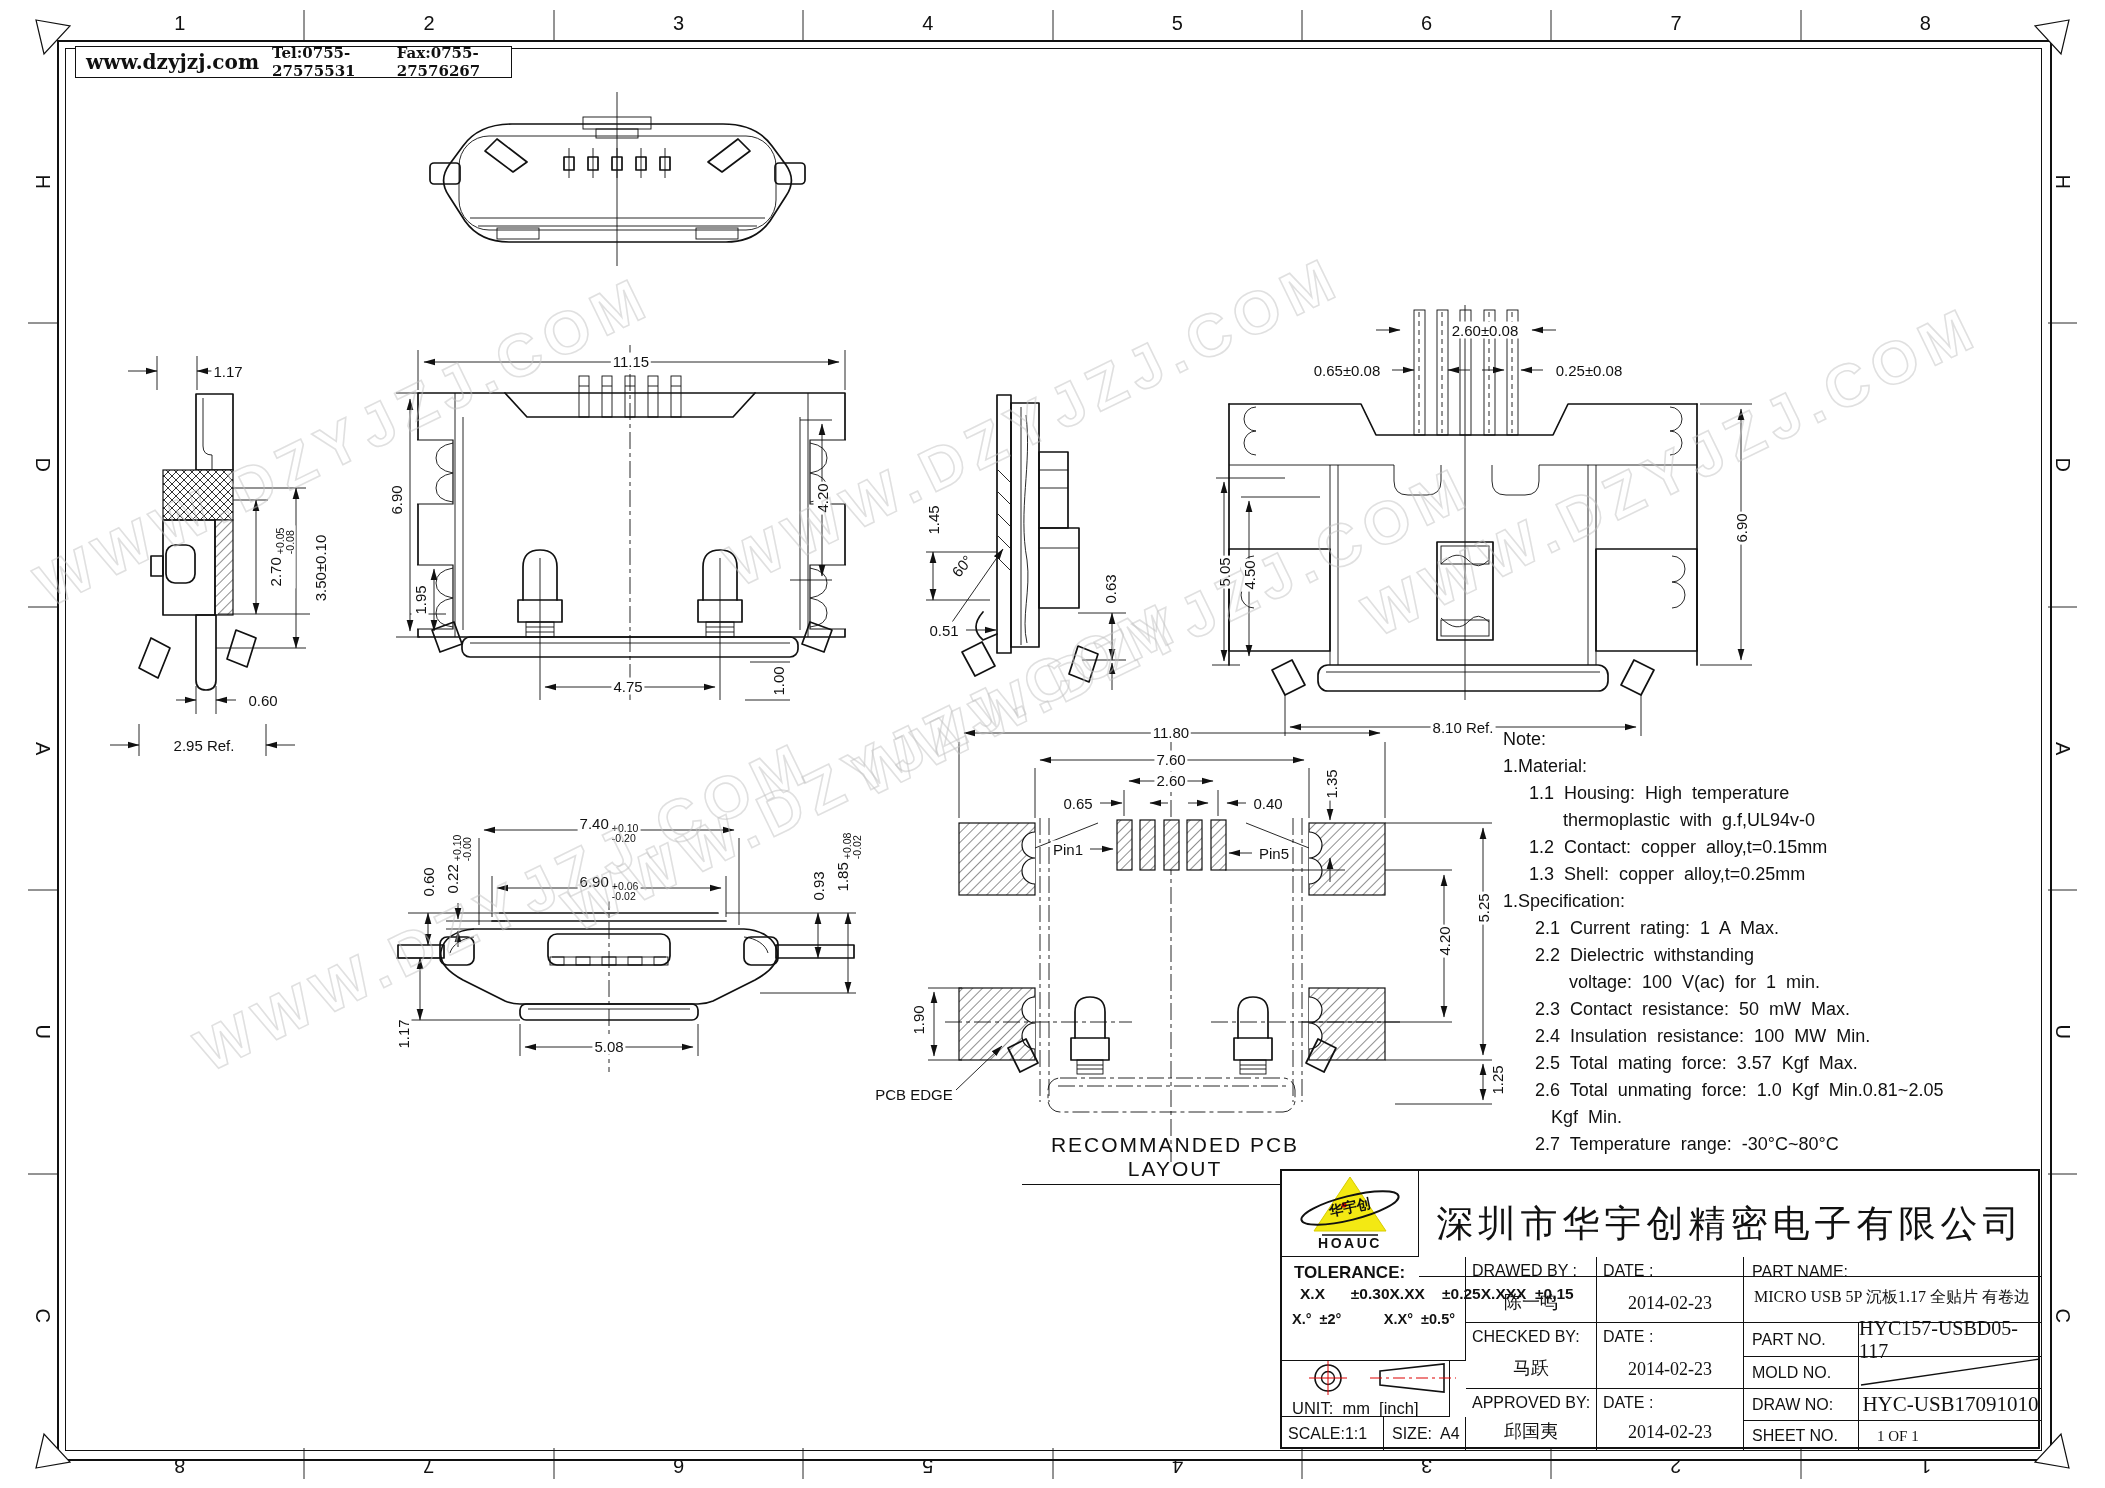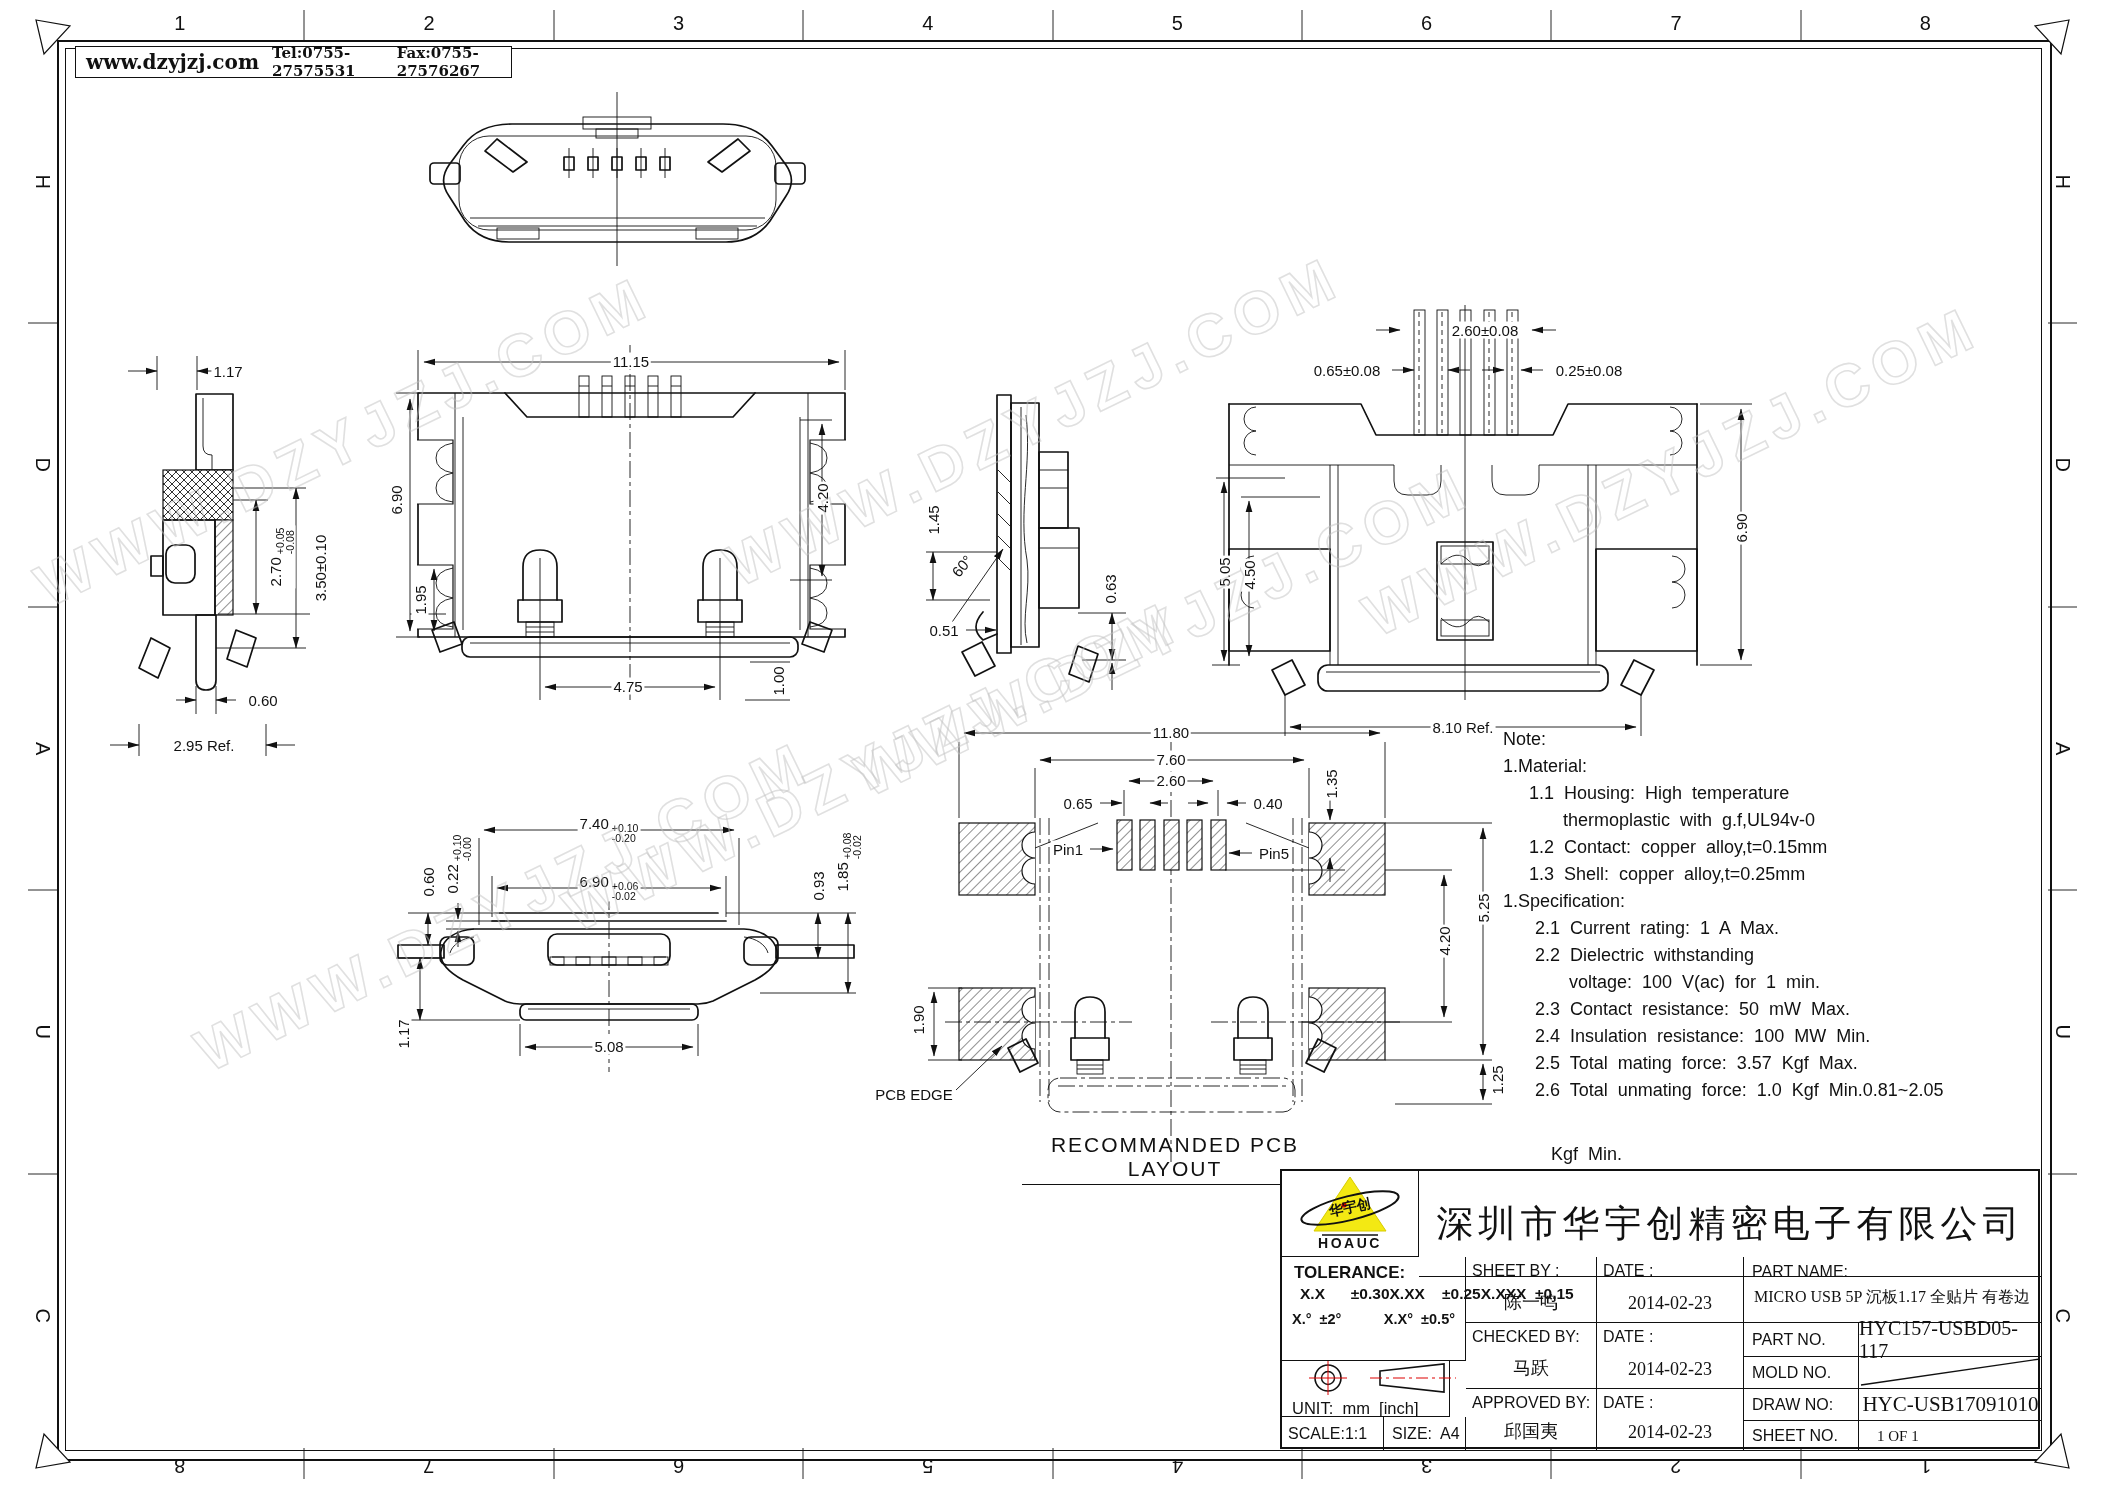--- a/index.html
+++ b/index.html
@@ -38,21 +38,21 @@
          font-size:10.5px;line-height:9.5px;}
   .tolst i{font-style:normal;}
   
   #notes{position:absolute;left:1503px;top:726px;width:540px;font-size:18px;line-height:27px;
          word-spacing:5px;z-index:5;}
   #notes span{display:block;}
   #notes .i2,#notes .i4,#notes .i5{padding-left:26px;}
   #notes .i3{padding-left:60px;}
   #notes .i7,#notes .i8,#notes .i10,#notes .i11,#notes .i12,#notes .i13,#notes .i15{padding-left:32px;}
   #notes .i9{padding-left:66px;}
-  #notes .i14{padding-left:48px;margin-top:37px;}
+  #notes .i14{padding-left:48px;}
   #pcbcap{position:absolute;left:1022px;top:1133px;width:306px;text-align:center;z-index:5;
           font-size:21px;letter-spacing:2px;border-bottom:1.6px solid #111;padding-bottom:3px;}
   
   #tb{position:absolute;left:1280px;top:1169px;width:760px;height:280px;border:2.2px solid #111;
       box-sizing:border-box;z-index:5;background:#fff;}
   .tc{position:absolute;box-sizing:border-box;}
   .br{border-right:1.6px solid #111;}
   .bb{border-bottom:1.6px solid #111;}
   .lab{font-size:16px;}
   .serif{font-family:"Liberation Serif","DejaVu Serif",serif;}
@@ -535,21 +535,21 @@
       <div class="lab pre" style="padding-left:10px;font-size:16.5px;">UNIT:  mm  [inch]</div>
     </div>
     <div class="tc br" style="left:0;top:246px;width:102px;height:34px;display:flex;align-items:center;padding-left:6px;font-size:16px;">
       <span class="pre">SCALE:1:1</span>
     </div>
     <div class="tc br" style="left:102px;top:246px;width:82px;height:34px;display:flex;align-items:center;padding-left:8px;font-size:16px;">
       <span class="pre">SIZE:  A4</span>
     </div>
 
     <div class="tc br bb sigcell" style="left:184px;top:86px;width:131px;height:66px;">
-      <span class="lab">SHEET BY :</span>
+      <span class="lab">DRAWED BY :</span>
       <span class="val">陈一鸣</span>
     </div>
     <div class="tc br bb sigcell" style="left:315px;top:86px;width:147px;height:66px;">
       <span class="lab">DATE :</span>
       <span class="val serif">2014-02-23</span>
     </div>
     <div class="tc br bb sigcell" style="left:184px;top:152px;width:131px;height:66px;">
       <span class="lab">CHECKED BY:</span>
       <span class="val">马跃</span>
     </div>

